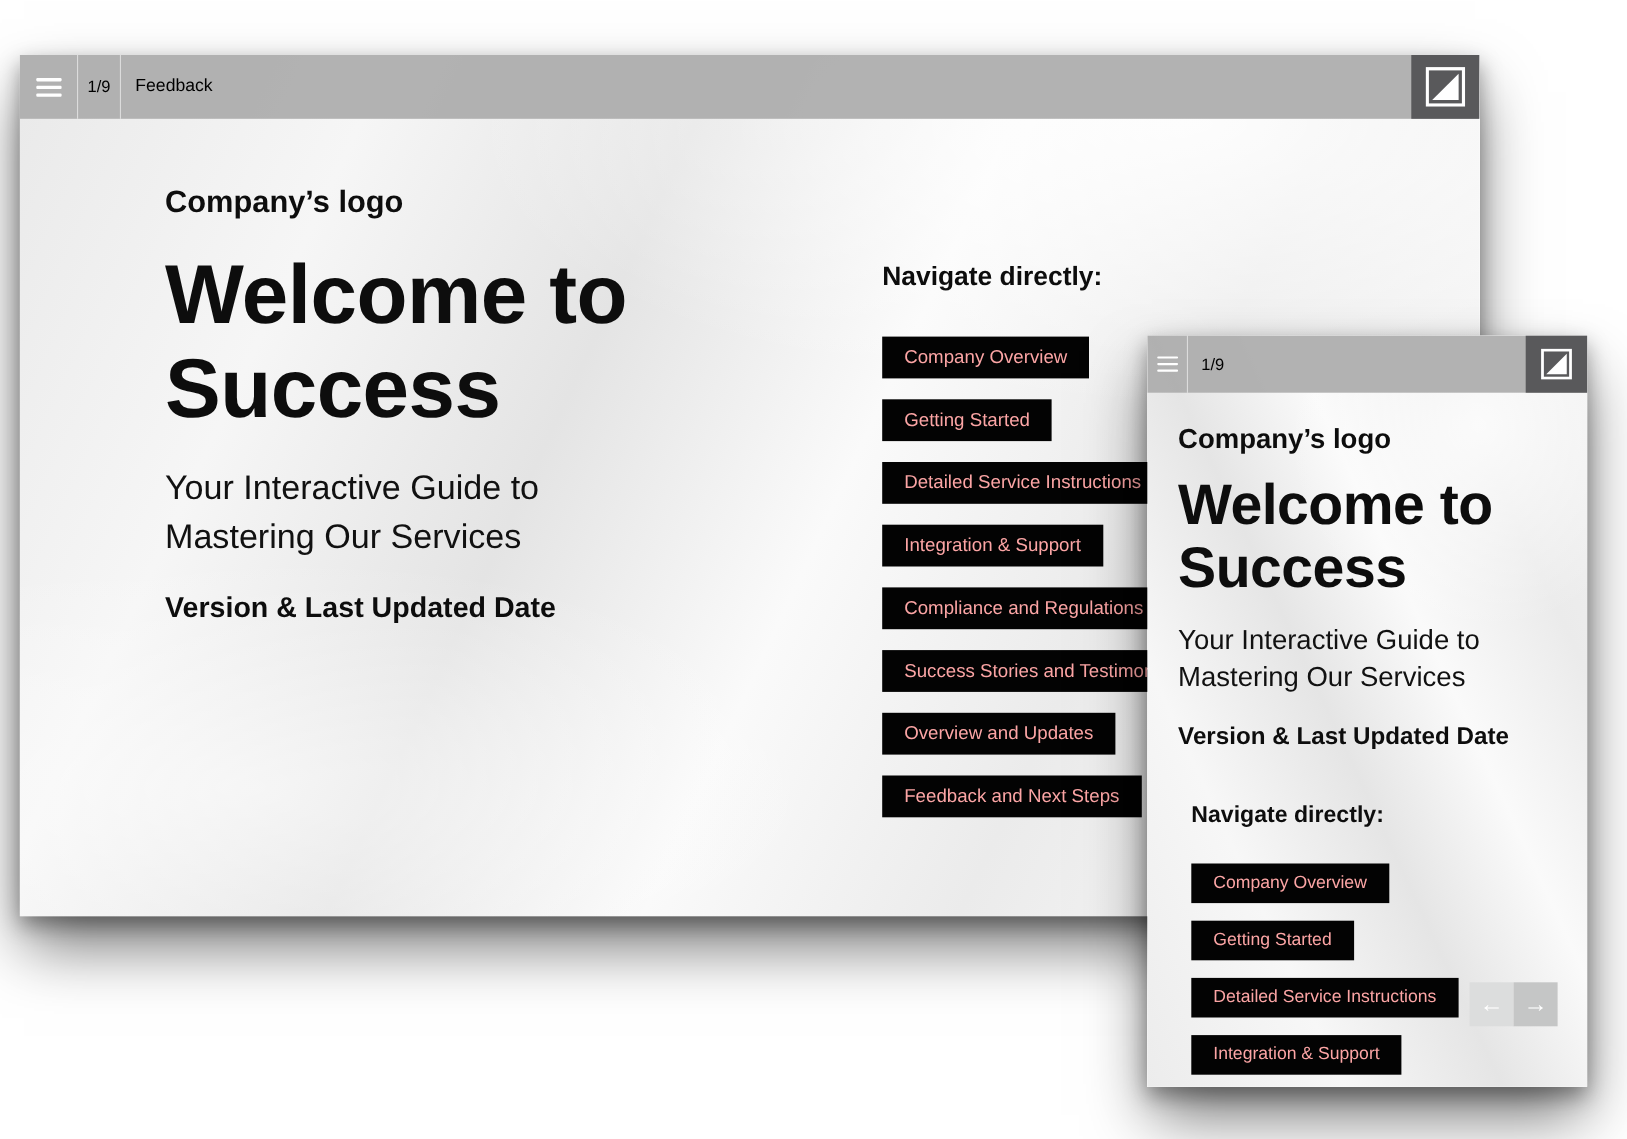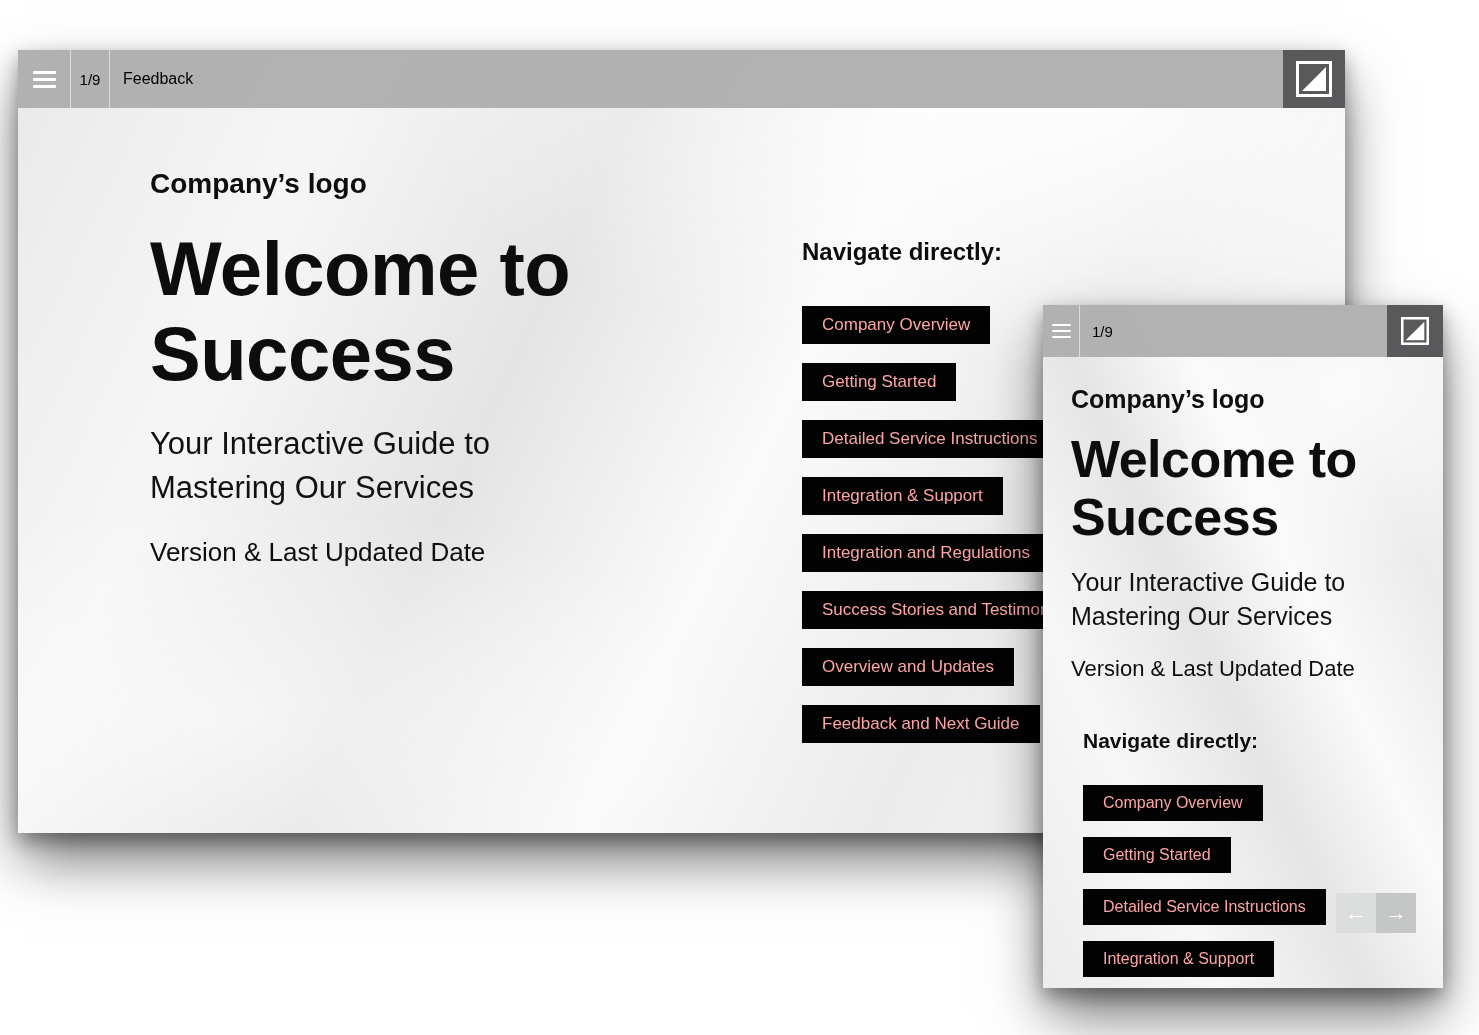--- a/index.html
+++ b/index.html
@@ -54,21 +54,21 @@
   #mobile-card .hero{left:28px;top:80px;width:340px;}
   .brand{font-weight:bold;}
   #desktop-card .brand{font-size:28px;}
   #mobile-card .brand{font-size:25px;}
   .big-title{font-weight:bold;letter-spacing:-0.5px;}
   #desktop-card .big-title{font-size:76px;line-height:1.12;margin-top:26px;}
   #mobile-card .big-title{font-size:52px;line-height:1.12;margin-top:16px;}
   .subtitle{font-weight:normal;color:#111111;}
   #desktop-card .subtitle{font-size:31px;line-height:1.4;margin-top:26px;width:420px;}
   #mobile-card .subtitle{font-size:25px;line-height:1.35;margin-top:20px;width:310px;}
-  .version{font-weight:normal;}
+  .version{font-weight:bold;}
   #desktop-card .version{font-size:26px;margin-top:28px;}
   #mobile-card .version{font-size:22px;margin-top:22px;}
   
   .nav-col{position:absolute;margin-left:12px;}
   #desktop-card .nav-col{left:772px;top:188px;}
   #mobile-card .nav-col{left:28px;top:424px;}
   .nav-heading{font-weight:bold;}
   #desktop-card .nav-heading{font-size:24px;margin-bottom:40px;}
   #mobile-card .nav-heading{font-size:21px;margin-bottom:32px;}
   .nav-btn{
@@ -115,24 +115,24 @@
     <div class="version">Version &amp; Last Updated Date</div>
   </div>
 
   <div class="nav-col">
     <div class="nav-heading">Navigate directly:</div>
     <div>
         <div class="nav-btn">Company Overview</div>
         <div class="nav-btn">Getting Started</div>
         <div class="nav-btn">Detailed Service Instructions</div>
         <div class="nav-btn">Integration &amp; Support</div>
-        <div class="nav-btn">Integration and Regulations</div>
+        <div class="nav-btn">Compliance and Regulations</div>
         <div class="nav-btn">Success Stories and Testimonials</div>
         <div class="nav-btn">Overview and Updates</div>
-        <div class="nav-btn">Feedback and Next Guide</div>
+        <div class="nav-btn">Feedback and Next Steps</div>
       </div>
   </div>
 </div>
 
 <div class="card" id="mobile-card">
   <div class="toolbar">
     <div class="tb-section tb-menu">
       <span class="hamburger">
           <span></span>
           <span></span>

